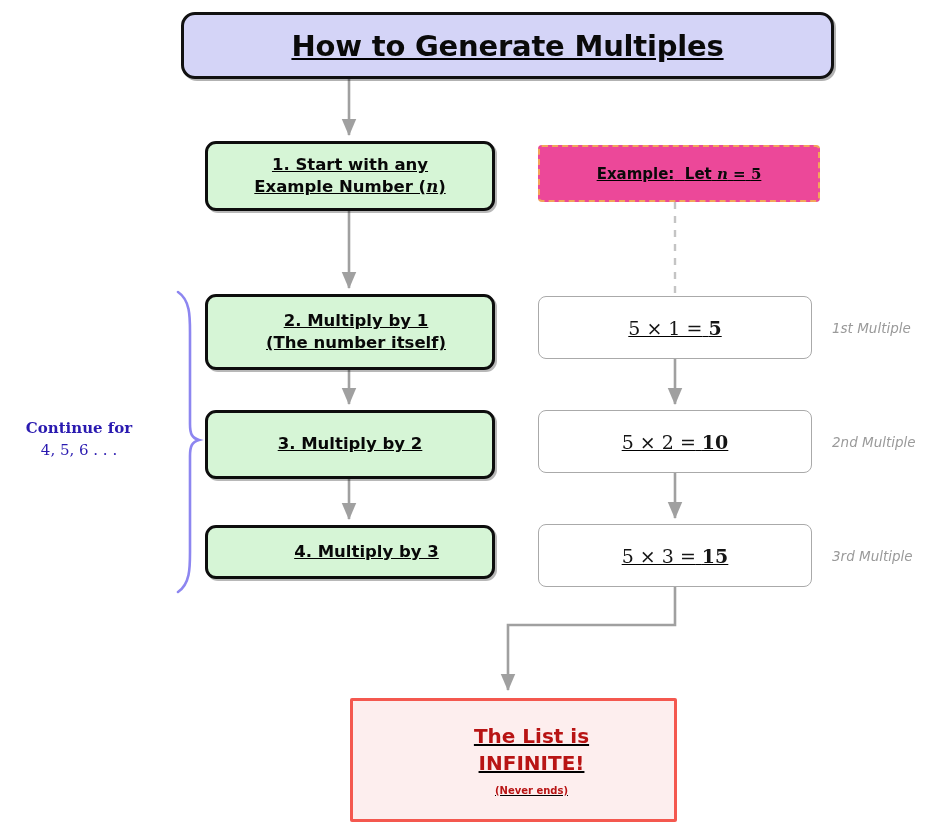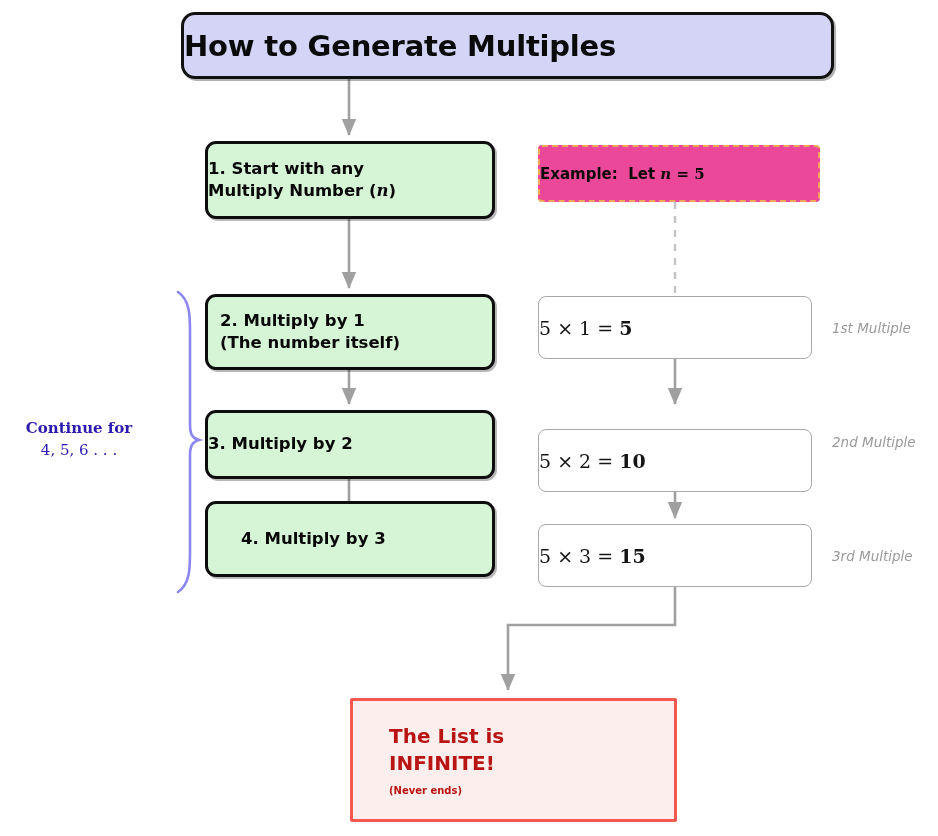--- a/index.html
+++ b/index.html
@@ -26,23 +26,24 @@
     height: 836px;
     pointer-events: none;
   }
 
   
   .node {
     position: absolute;
     box-sizing: border-box;
     display: flex;
     flex-direction: column;
-    align-items: flex-start;
+    align-items: center;
     justify-content: center;
     text-align: center;
+    text-decoration: underline;
   }
 
   
   .title-box {
     left: 181px;
     top: 12px;
     width: 653px;
     height: 67px;
     background: #d4d4f7;
     border: 3.5px solid #111111;
@@ -72,24 +73,24 @@
     font-weight: bold;
     color: #080808;
     line-height: 1.35;
   }
   .step-text .mathit {
     font-family: "DejaVu Serif", serif;
     font-style: italic;
     font-weight: bold;
   }
 
-  #step1 { top: 141px; height: 78px; }
+  #step1 { top: 141px; height: 70px; }
   #step2 { top: 294px; height: 76px; padding-left: 12px; }
   #step3 { top: 410px; height: 69px; }
-  #step4 { top: 501px; height: 76px; padding-left: 33px; }
+  #step4 { top: 525px; height: 54px; padding-left: 33px; }
 
   
   .example-box {
     left: 538px;
     top: 145px;
     width: 282px;
     height: 57px;
     background: #ec4899;
     border: 2.4px dashed #f2a65a;
     border-radius: 4px;
@@ -111,21 +112,21 @@
   
   .math-box {
     left: 538px;
     width: 274px;
     height: 63px;
     background: #ffffff;
     border: 1.3px solid #aaaaaa;
     border-radius: 8px;
   }
   #math1 { top: 296px; }
-  #math2 { top: 410px; margin-top: 19px; }
+  #math2 { top: 410px; }
   #math3 { top: 524px; }
   .math-text {
     font-family: "DejaVu Serif", serif;
     font-size: 19px;
     color: #151515;
   }
   .math-text .res {
     font-weight: bold;
   }
 
@@ -226,21 +227,21 @@
              L190,552
              C190,568 190,584 178,592" fill="none" stroke="#8d86f0" stroke-width="2.6" stroke-linecap="round"></path>
   </svg>
 
   <div class="node title-box">
     <div class="title-text">How to Generate Multiples</div>
   </div>
 
   <div class="node step-box" id="step1">
     <div class="step-text">1. Start with any</div>
-    <div class="step-text"><span>Multiply Number (</span><span class="mathit">n</span><span>)</span></div>
+    <div class="step-text"><span>Example Number (</span><span class="mathit">n</span><span>)</span></div>
   </div>
 
   <div class="node step-box" id="step2">
     <div class="step-text">2. Multiply by 1</div>
     <div class="step-text">(The number itself)</div>
   </div>
 
   <div class="node step-box" id="step3">
     <div class="step-text">3. Multiply by 2</div>
   </div>

